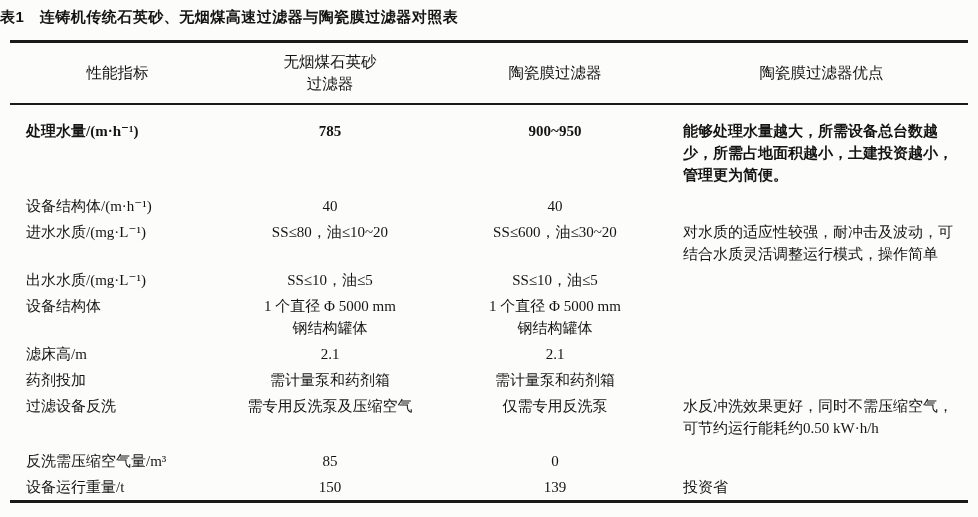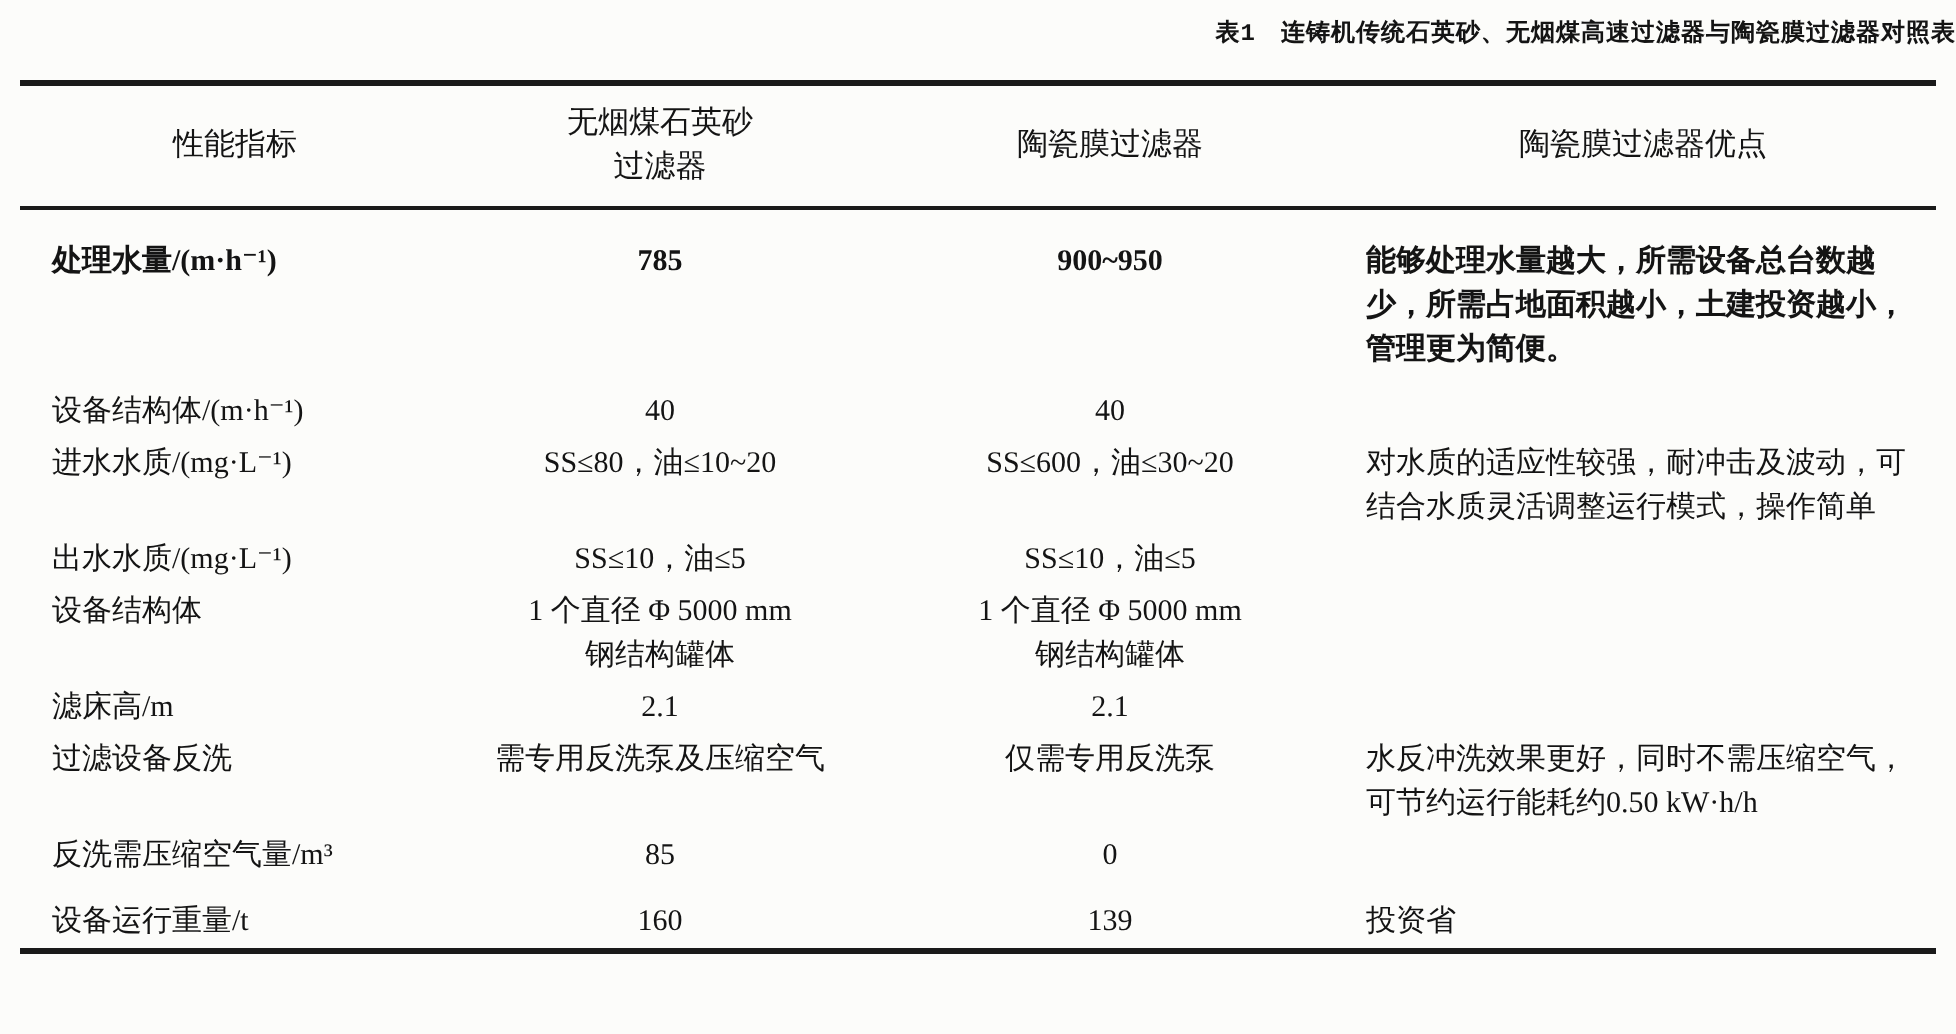--- a/index.html
+++ b/index.html
@@ -8,24 +8,24 @@
   }
   body {
     width: 978px;
     height: 517px;
     overflow: hidden;
     background: #fcfcfa;
     color: #141414;
     font-family: "Liberation Serif", "DejaVu Serif", serif;
   }
   .page-title {
-    text-align: right;
-    font-family: Liberation Mono, monospace;
+    text-align: left;
+    font-family: Liberation Sans, sans-serif;
     font-weight: bold;
-    font-size: 12px;
+    font-size: 15px;
     line-height: 20px;
     padding: 7px 0 5px 0;
     letter-spacing: 0.5px;
   }
   table.cmp {
     border-collapse: collapse;
     table-layout: fixed;
     width: 958px;
     margin: 8px auto;
     border-top: 3px solid #1a1a1a;
@@ -115,31 +115,37 @@
 钢结构罐体</td>
     <td class="c4"></td>
   </tr>
       <tr>
     <td class="c1">滤床高/m</td>
     <td class="c2">2.1</td>
     <td class="c3">2.1</td>
     <td class="c4"></td>
   </tr>
       <tr>
+    <td class="c1">药剂投加</td>
+    <td class="c2">需计量泵和药剂箱</td>
+    <td class="c3">需计量泵和药剂箱</td>
+    <td class="c4"></td>
+  </tr>
+      <tr>
     <td class="c1">过滤设备反洗</td>
     <td class="c2">需专用反洗泵及压缩空气</td>
     <td class="c3">仅需专用反洗泵</td>
     <td class="c4">水反冲洗效果更好，同时不需压缩空气，可节约运行能耗约0.50 kW·h/h</td>
   </tr>
       <tr>
     <td class="c1">反洗需压缩空气量/m³</td>
     <td class="c2">85</td>
     <td class="c3">0</td>
     <td class="c4"></td>
   </tr>
       <tr>
     <td class="c1">设备运行重量/t</td>
-    <td class="c2">160</td>
+    <td class="c2">150</td>
     <td class="c3">139</td>
     <td class="c4">投资省</td>
   </tr>
     </tbody>
 </table>
 
 </body></html>

